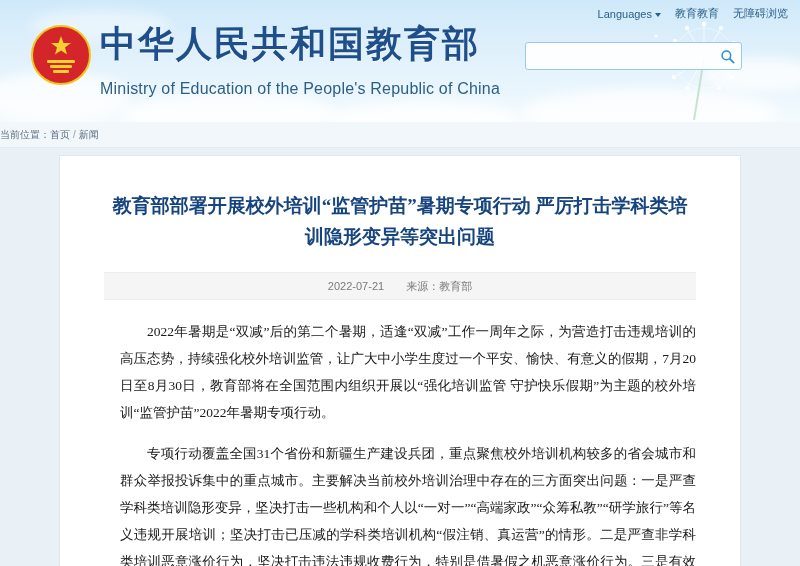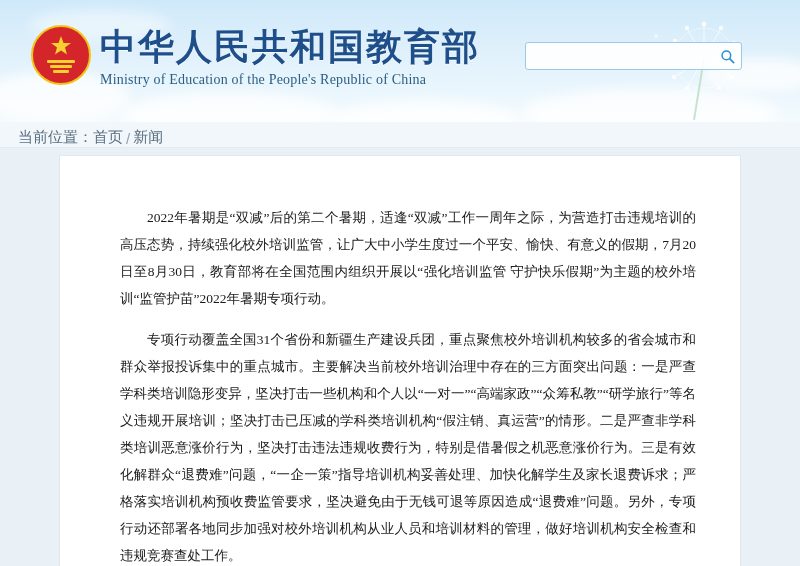--- a/index.html
+++ b/index.html
@@ -73,34 +73,34 @@
     width: 62px;
     height: 62px;
   }
 
   .title-block {
     position: absolute;
     left: 100px;
     top: 26px;
   }
   .title-cn {
-    font-family: Liberation Sans, sans-serif;
+    font-family: Liberation Mono, monospace;
     font-size: 36px;
     font-weight: bold;
     color: #1f4f8a;
     letter-spacing: 2px;
     line-height: 42px;
     text-shadow: 0 1px 0 rgba(255,255,255,.7);
   }
   .title-en {
-    font-family: Liberation Serif, serif;
-    font-size: 14px;
+    font-family: Liberation Sans, sans-serif;
+    font-size: 16px;
     color: #2b5f86;
     letter-spacing: .2px;
-    margin-top: 4px;
+    margin-top: 12px;
   }
 
   .search-box {
     position: absolute;
     right: 58px;
     top: 42px;
     width: 215px;
     height: 26px;
     background: rgba(255,255,255,0.9);
     border: 1px solid #9ec9e6;
@@ -127,25 +127,24 @@
     cursor: pointer;
   }
 
   
   .breadcrumb-strip {
     width: 800px;
     height: 26px;
     background: #f2f7fb;
     border-bottom: 1px solid #e2ebf2;
     display: flex;
-    align-items: flex-end;
-    font-size: 15px;
+    align-items: center;
+    font-size: 10px;
     color: #5b6e80;
     box-sizing: border-box;
-    padding-left: 18px;
   }
   .breadcrumb-strip a {
     color: #5b6e80;
     text-decoration: none;
     font-family: Liberation Serif, serif;
   }
   .breadcrumb-sep { margin: 0 3px; color: #8fa3b4; }
 
   
   .page-area {
@@ -238,20 +237,25 @@
       <circle cx="45" cy="72" r="2.2"></circle>
         <circle cx="32" cy="61" r="2.2"></circle>
       <circle cx="28" cy="42" r="2.2"></circle>
         <circle cx="33" cy="25" r="2.2"></circle>
       <circle cx="45" cy="12" r="2.2"></circle>
       <circle cx="14" cy="20" r="1.8" opacity=".8"></circle>
       <circle cx="6" cy="52" r="1.6" opacity=".7"></circle>
     </g>
   </svg>
 
+  <div class="lang-bar">
+    <span><span>Languages</span><i class="caret"></i></span>
+    <span>教育教育</span>
+    <span>无障碍浏览</span>
+  </div>
 
   <svg class="emblem" viewBox="0 0 62 62">
     <circle cx="31" cy="31" r="29" fill="#d4262a" stroke="#f0c419" stroke-width="2"></circle>
     <g fill="#f5d130">
       <polygon points="31,12 33.5,19 41,19 35,23.5 37,30.5 31,26.5 25,30.5 27,23.5 21,19 28.5,19"></polygon>
       <rect x="17" y="36" width="28" height="3" rx="1.2"></rect>
       <rect x="20" y="41" width="22" height="3" rx="1.2"></rect>
       <rect x="23" y="46" width="16" height="3" rx="1.2"></rect>
     </g>
   </svg>
@@ -274,18 +278,23 @@
 
 <div class="breadcrumb-strip">
   <span>当前位置：</span>
   <a href="#">首页</a>
   <span class="breadcrumb-sep">/</span>
   <a href="#">新闻</a>
 </div>
 
 <div class="page-area">
   <div class="article-card">
+    <h1 class="article-title">教育部部署开展校外培训“监管护苗”暑期专项行动 严厉打击学科类培训隐形变异等突出问题</h1>
+    <div class="meta-bar">
+      <span>2022-07-21</span>
+      <span>来源：教育部</span>
+    </div>
     <div class="article-body">
       <p>2022年暑期是“双减”后的第二个暑期，适逢“双减”工作一周年之际，为营造打击违规培训的高压态势，持续强化校外培训监管，让广大中小学生度过一个平安、愉快、有意义的假期，7月20日至8月30日，教育部将在全国范围内组织开展以“强化培训监管 守护快乐假期”为主题的校外培训“监管护苗”2022年暑期专项行动。</p>
       <p>专项行动覆盖全国31个省份和新疆生产建设兵团，重点聚焦校外培训机构较多的省会城市和群众举报投诉集中的重点城市。主要解决当前校外培训治理中存在的三方面突出问题：一是严查学科类培训隐形变异，坚决打击一些机构和个人以“一对一”“高端家政”“众筹私教”“研学旅行”等名义违规开展培训；坚决打击已压减的学科类培训机构“假注销、真运营”的情形。二是严查非学科类培训恶意涨价行为，坚决打击违法违规收费行为，特别是借暑假之机恶意涨价行为。三是有效化解群众“退费难”问题，“一企一策”指导培训机构妥善处理、加快化解学生及家长退费诉求；严格落实培训机构预收费监管要求，坚决避免由于无钱可退等原因造成“退费难”问题。另外，专项行动还部署各地同步加强对校外培训机构从业人员和培训材料的管理，做好培训机构安全检查和违规竞赛查处工作。</p>
     </div>
   </div>
 </div>
 
 </body></html>

